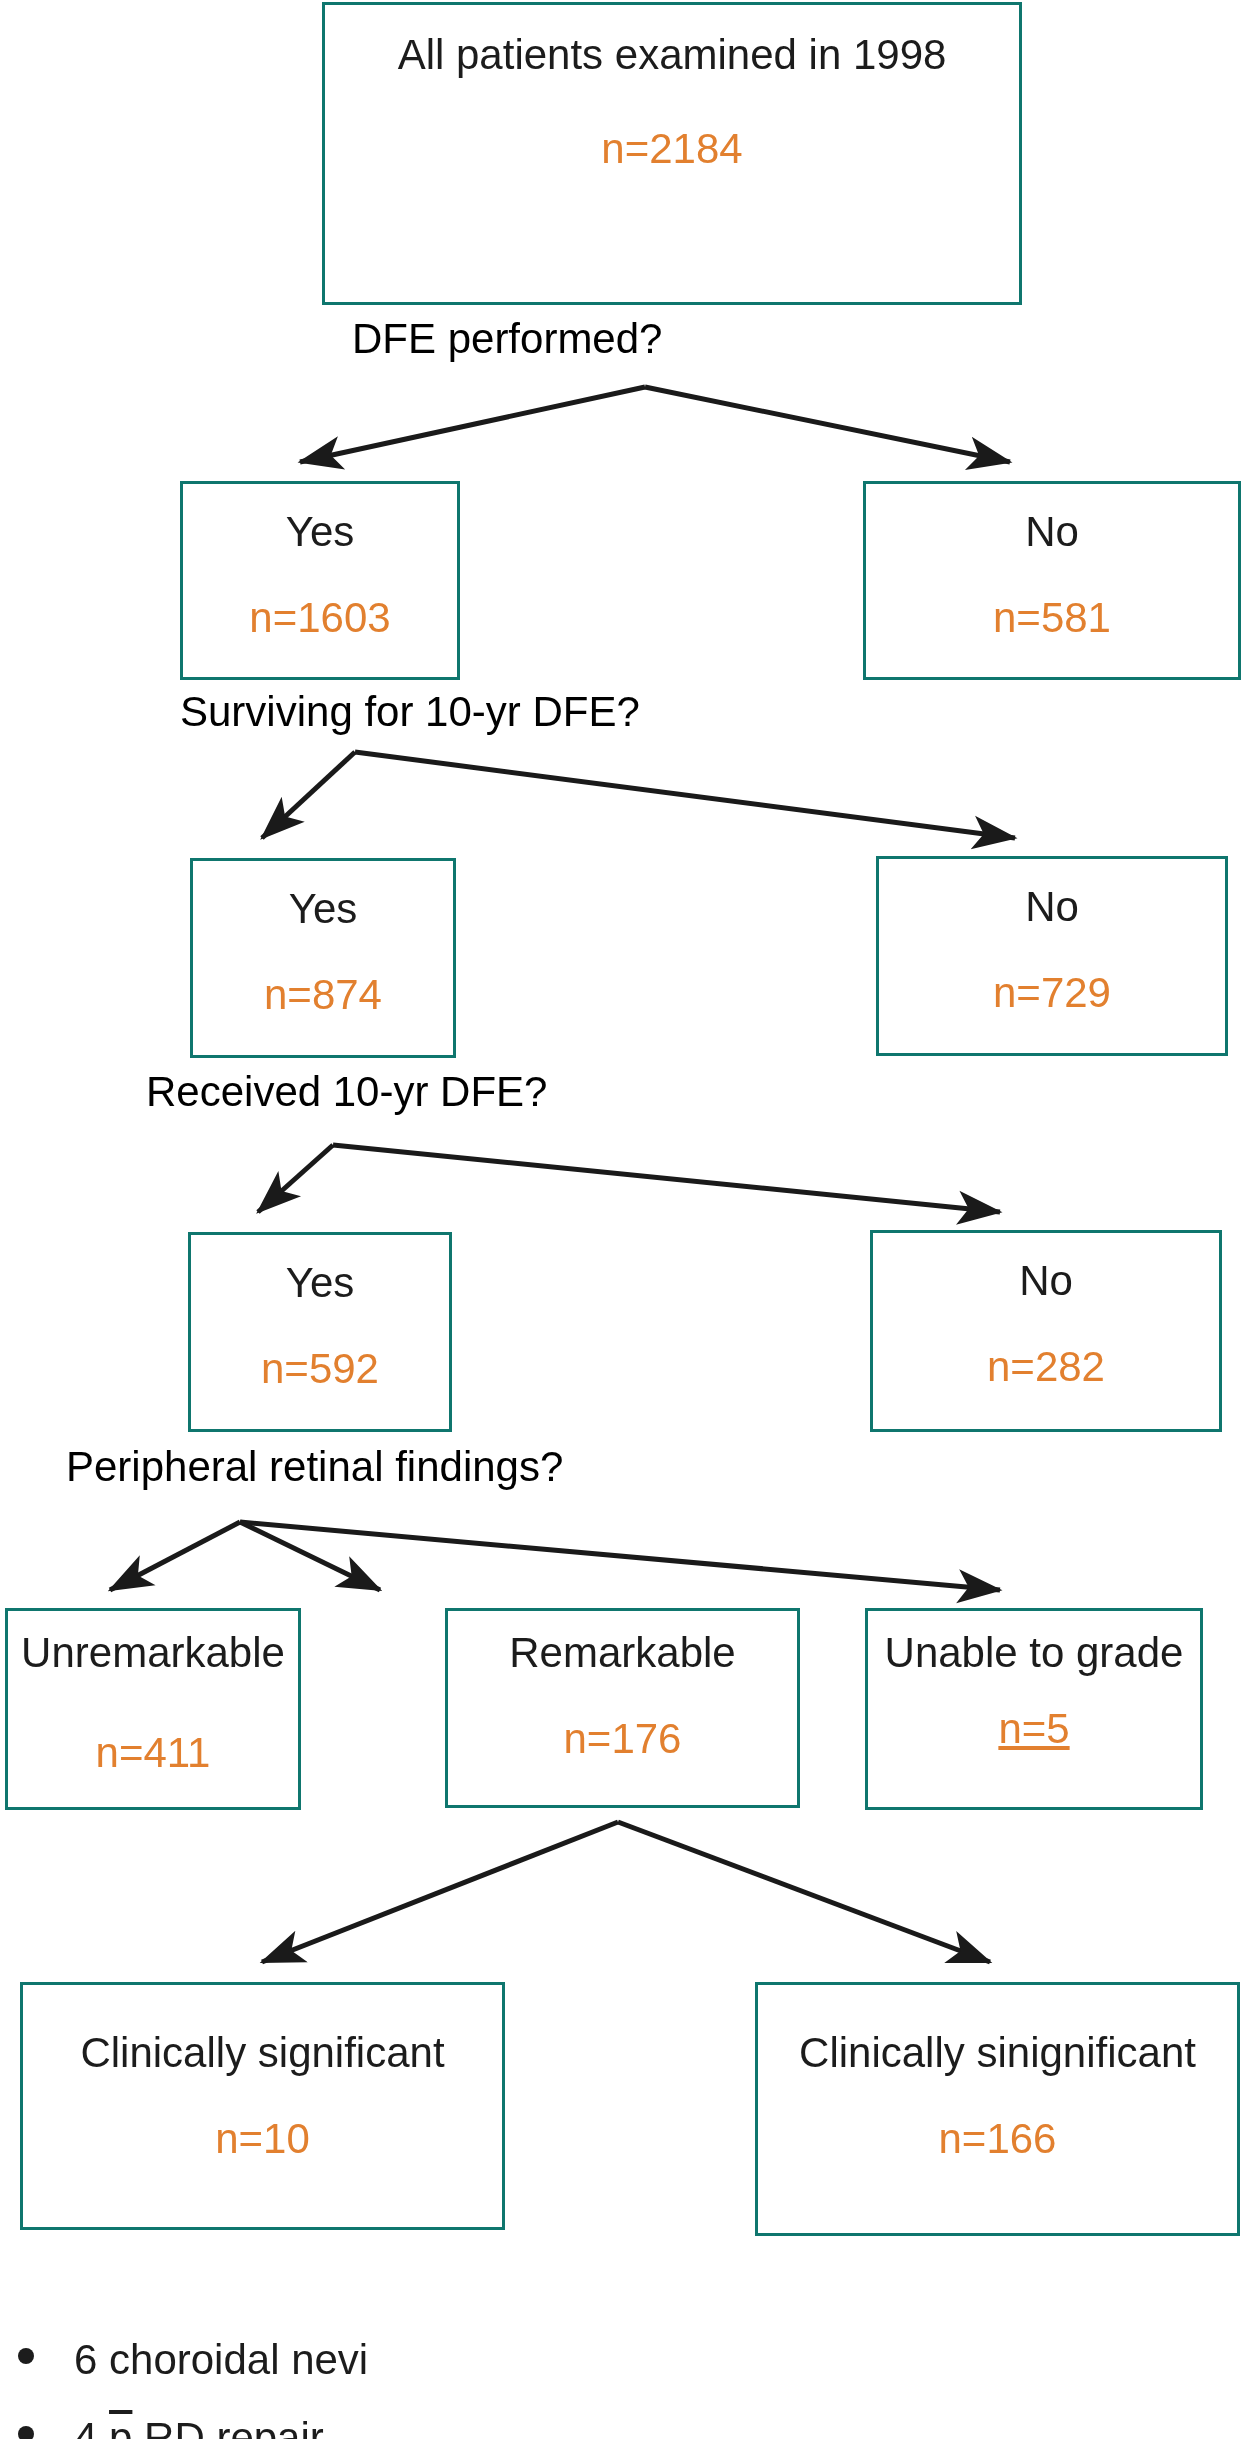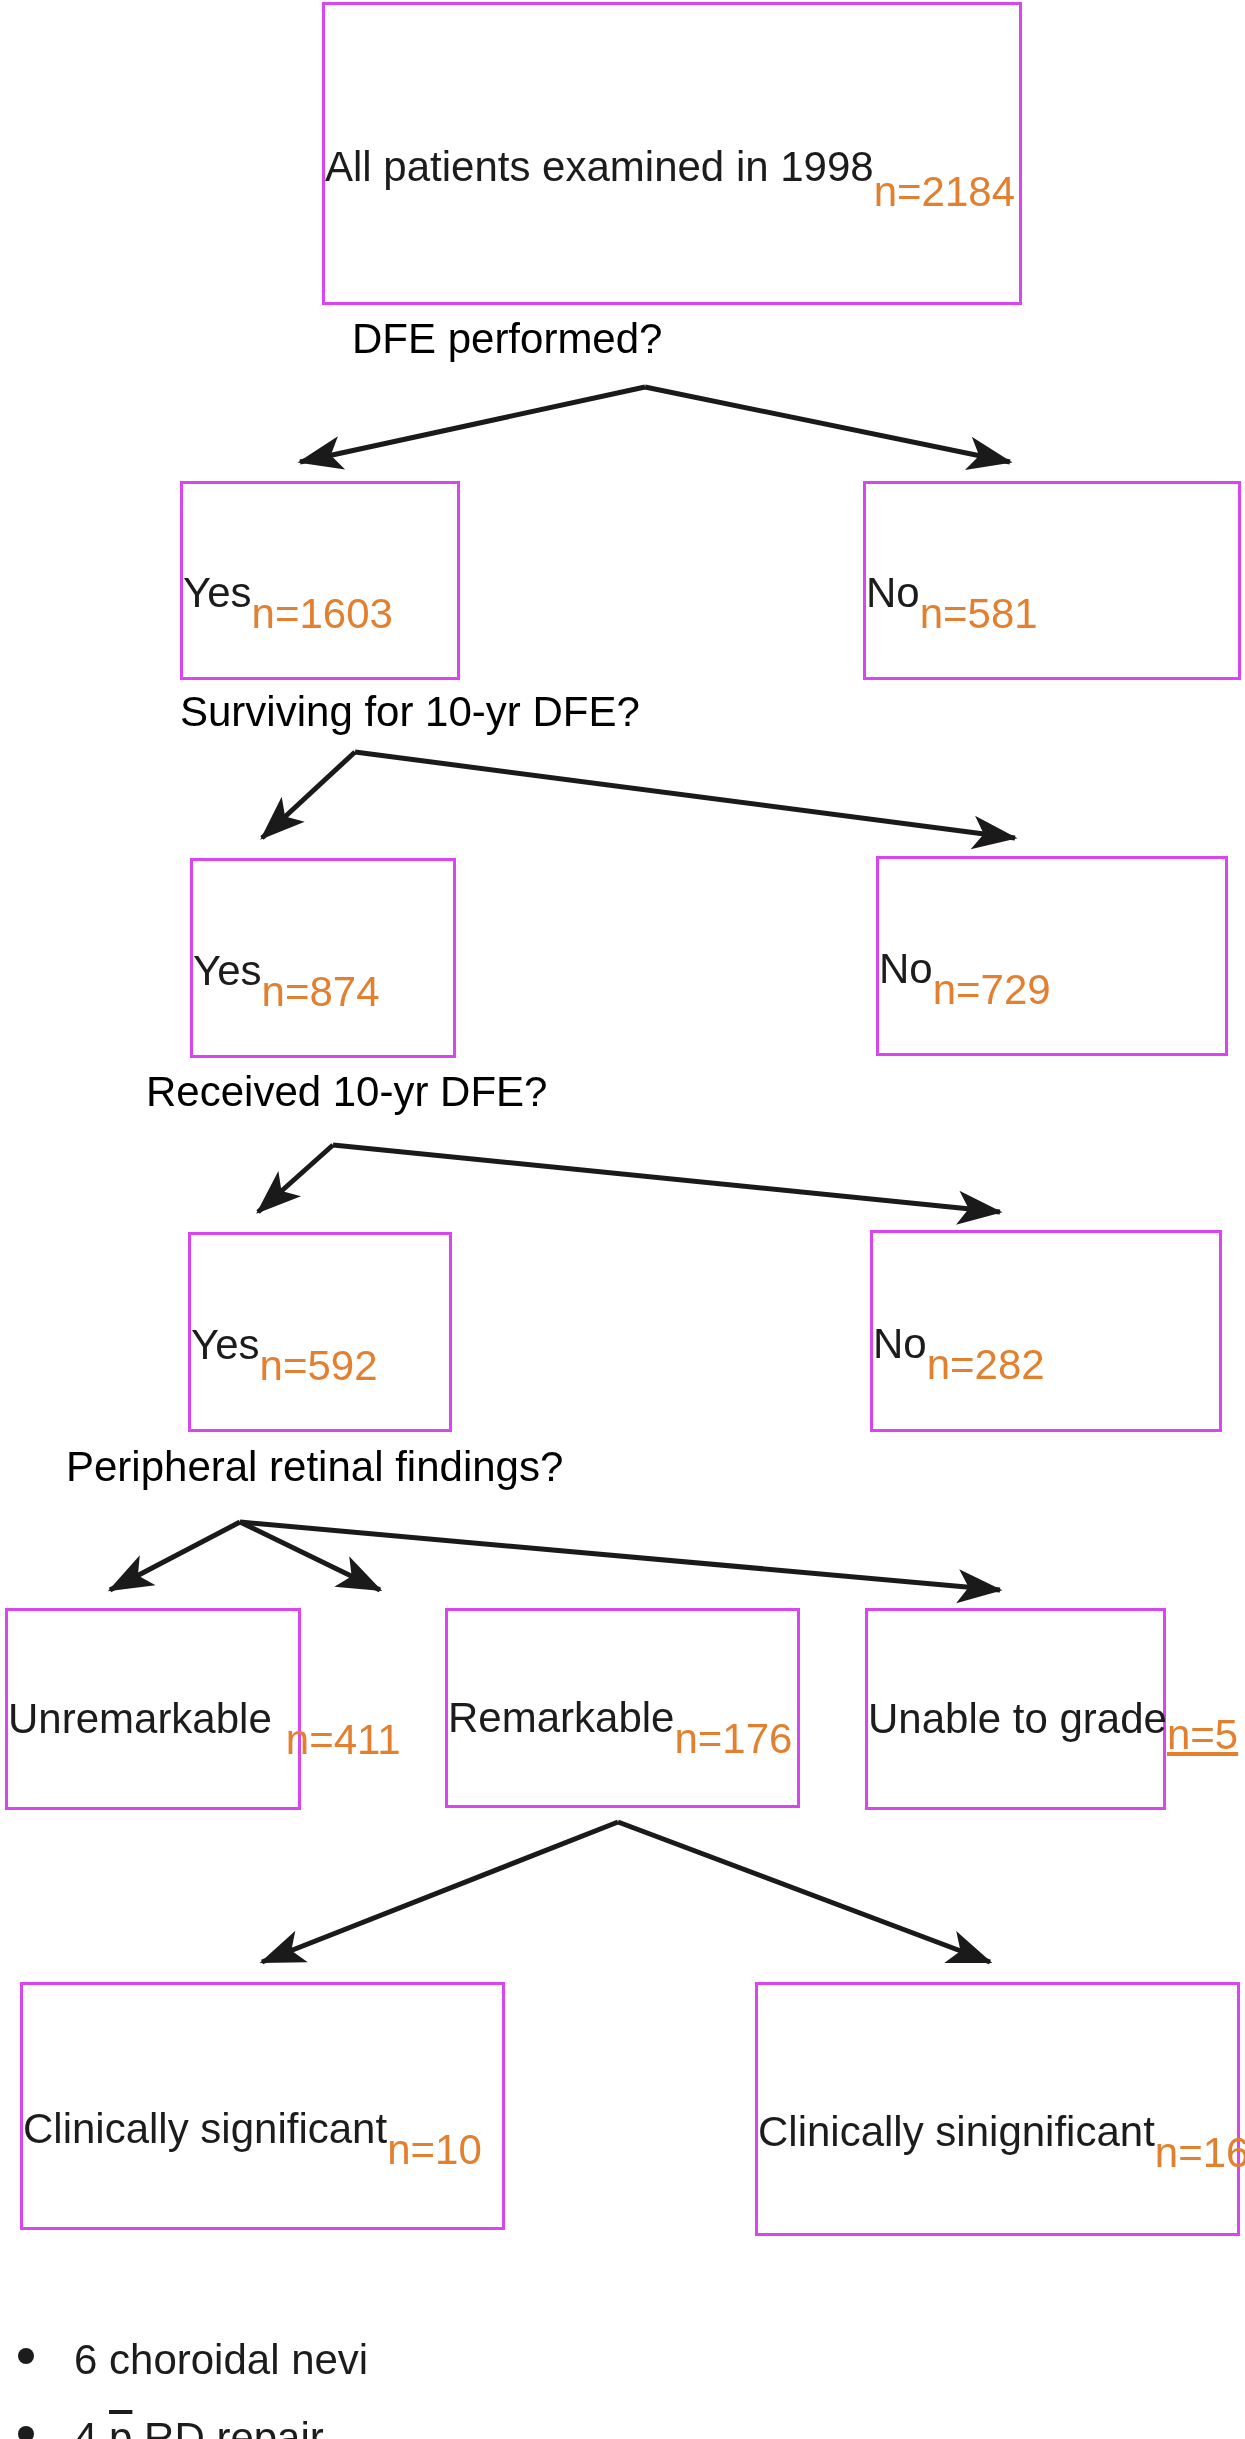--- a/index.html
+++ b/index.html
@@ -19,24 +19,24 @@
     position: absolute;
     left: 0;
     top: 0;
     width: 1245px;
     height: 2439px;
     pointer-events: none;
   }
   .node {
     position: absolute;
     box-sizing: border-box;
-    border: 3px solid #d946ef;
+    border: 3px solid #0f766e;
     background: #ffffff;
     display: flex;
-    flex-direction: row;
+    flex-direction: column;
     align-items: center;
     justify-content: flex-start;
   }
   .node .title {
     color: #1c1c1c;
     font-size: 42px;
     line-height: 1.05;
     white-space: nowrap;
   }
   .node .count {
@@ -180,21 +180,21 @@
   <div class="node" style="left:5px; top:1608px; width:296px; height:202px; padding-top:20px;gap:14px;">
     <div class="title">Unremarkable</div>
     <div class="count" style="margin-top:42px;">n=411</div>
   </div>
 
   <div class="node" style="left:445px; top:1608px; width:355px; height:200px; padding-top:20px;">
     <div class="title">Remarkable</div>
     <div class="count" style="margin-top:42px;">n=176</div>
   </div>
 
-  <div class="node" style="left:865px; top:1608px; width:301px; height:202px; padding-top:20px;">
+  <div class="node" style="left:865px; top:1608px; width:338px; height:202px; padding-top:20px;">
     <div class="title">Unable to grade</div>
     <div class="count" style="margin-top:32px;text-decoration:underline;">n=5</div>
   </div>
 
   <div class="node" style="left:20px; top:1982px; width:485px; height:248px; padding-top:46px;">
     <div class="title">Clinically significant</div>
     <div class="count" style="margin-top:42px;">n=10</div>
   </div>
 
   <div class="node" style="left:755px; top:1982px; width:485px; height:254px; padding-top:46px;">

